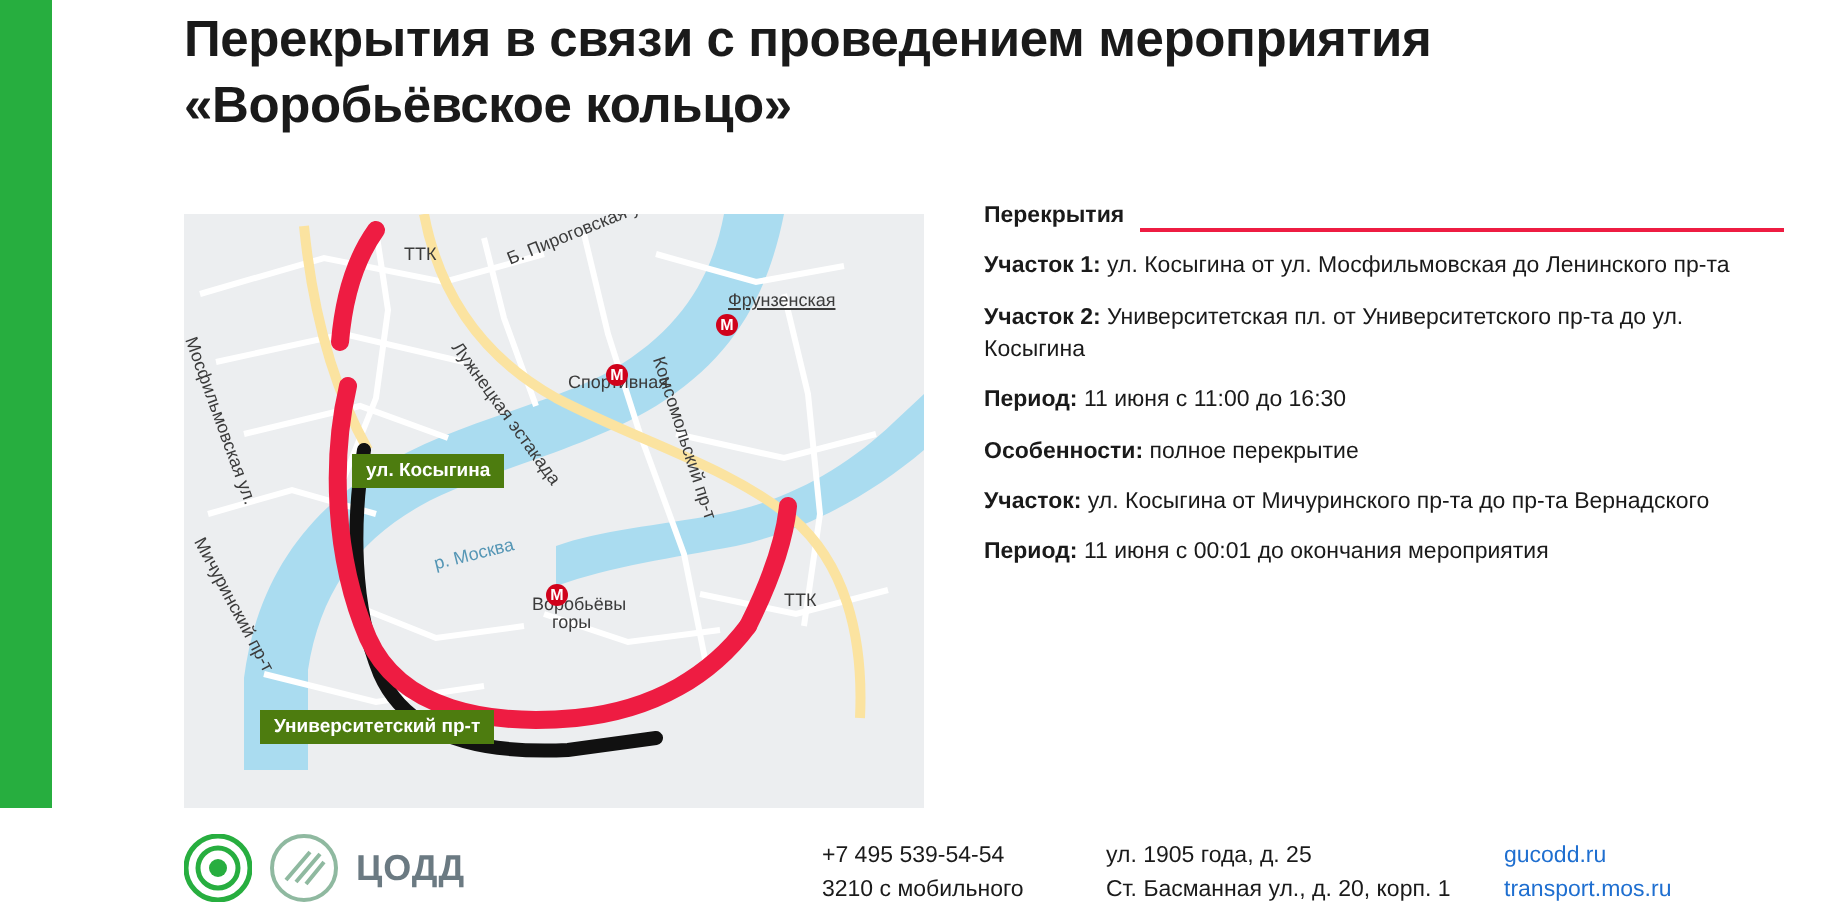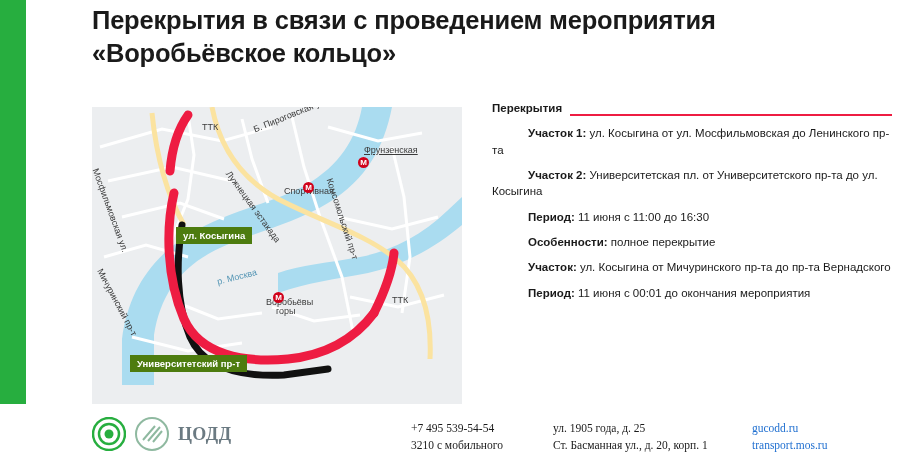--- a/index.html
+++ b/index.html
@@ -104,35 +104,33 @@
   .rule-black {
     flex: 1;
     height: 2.5px;
     background: #111111;
   }
   .row {
     margin-bottom: 9px;
   }
   .row b {
     font-weight: bold;
-    margin-left: 36px;
   }
   .sec2 {
     margin-top: 18px;
   }
 
   
   .footer {
     position: absolute;
     left: 0;
     top: 404px;
     width: 918px;
     height: 56px;
     background: #ffffff;
-    font-family: Liberation Serif, serif;
   }
   .logo-wrap {
     position: absolute;
     left: 92px;
     top: 13px;
     display: flex;
     align-items: center;
     gap: 9px;
   }
   .codd-text {

